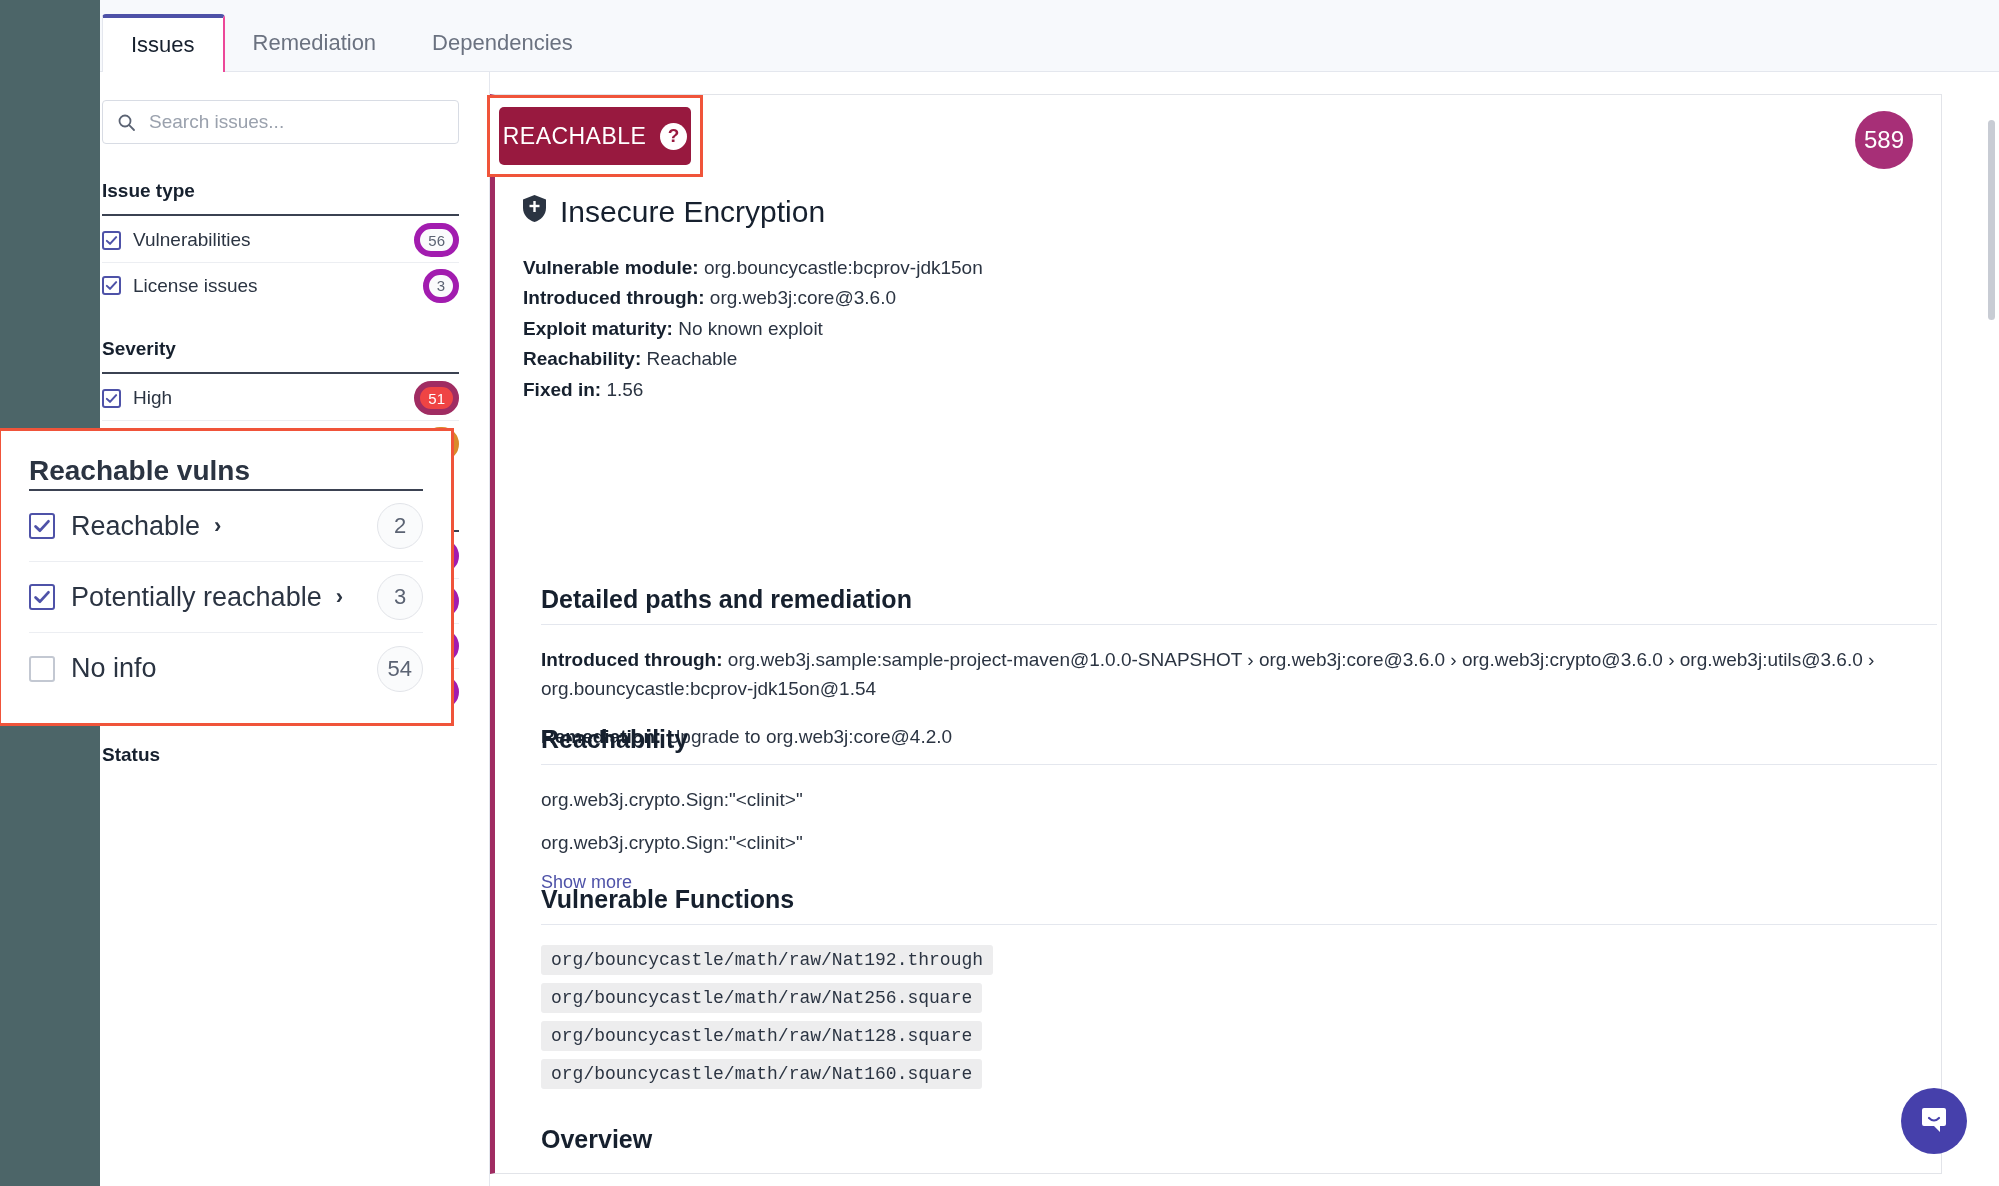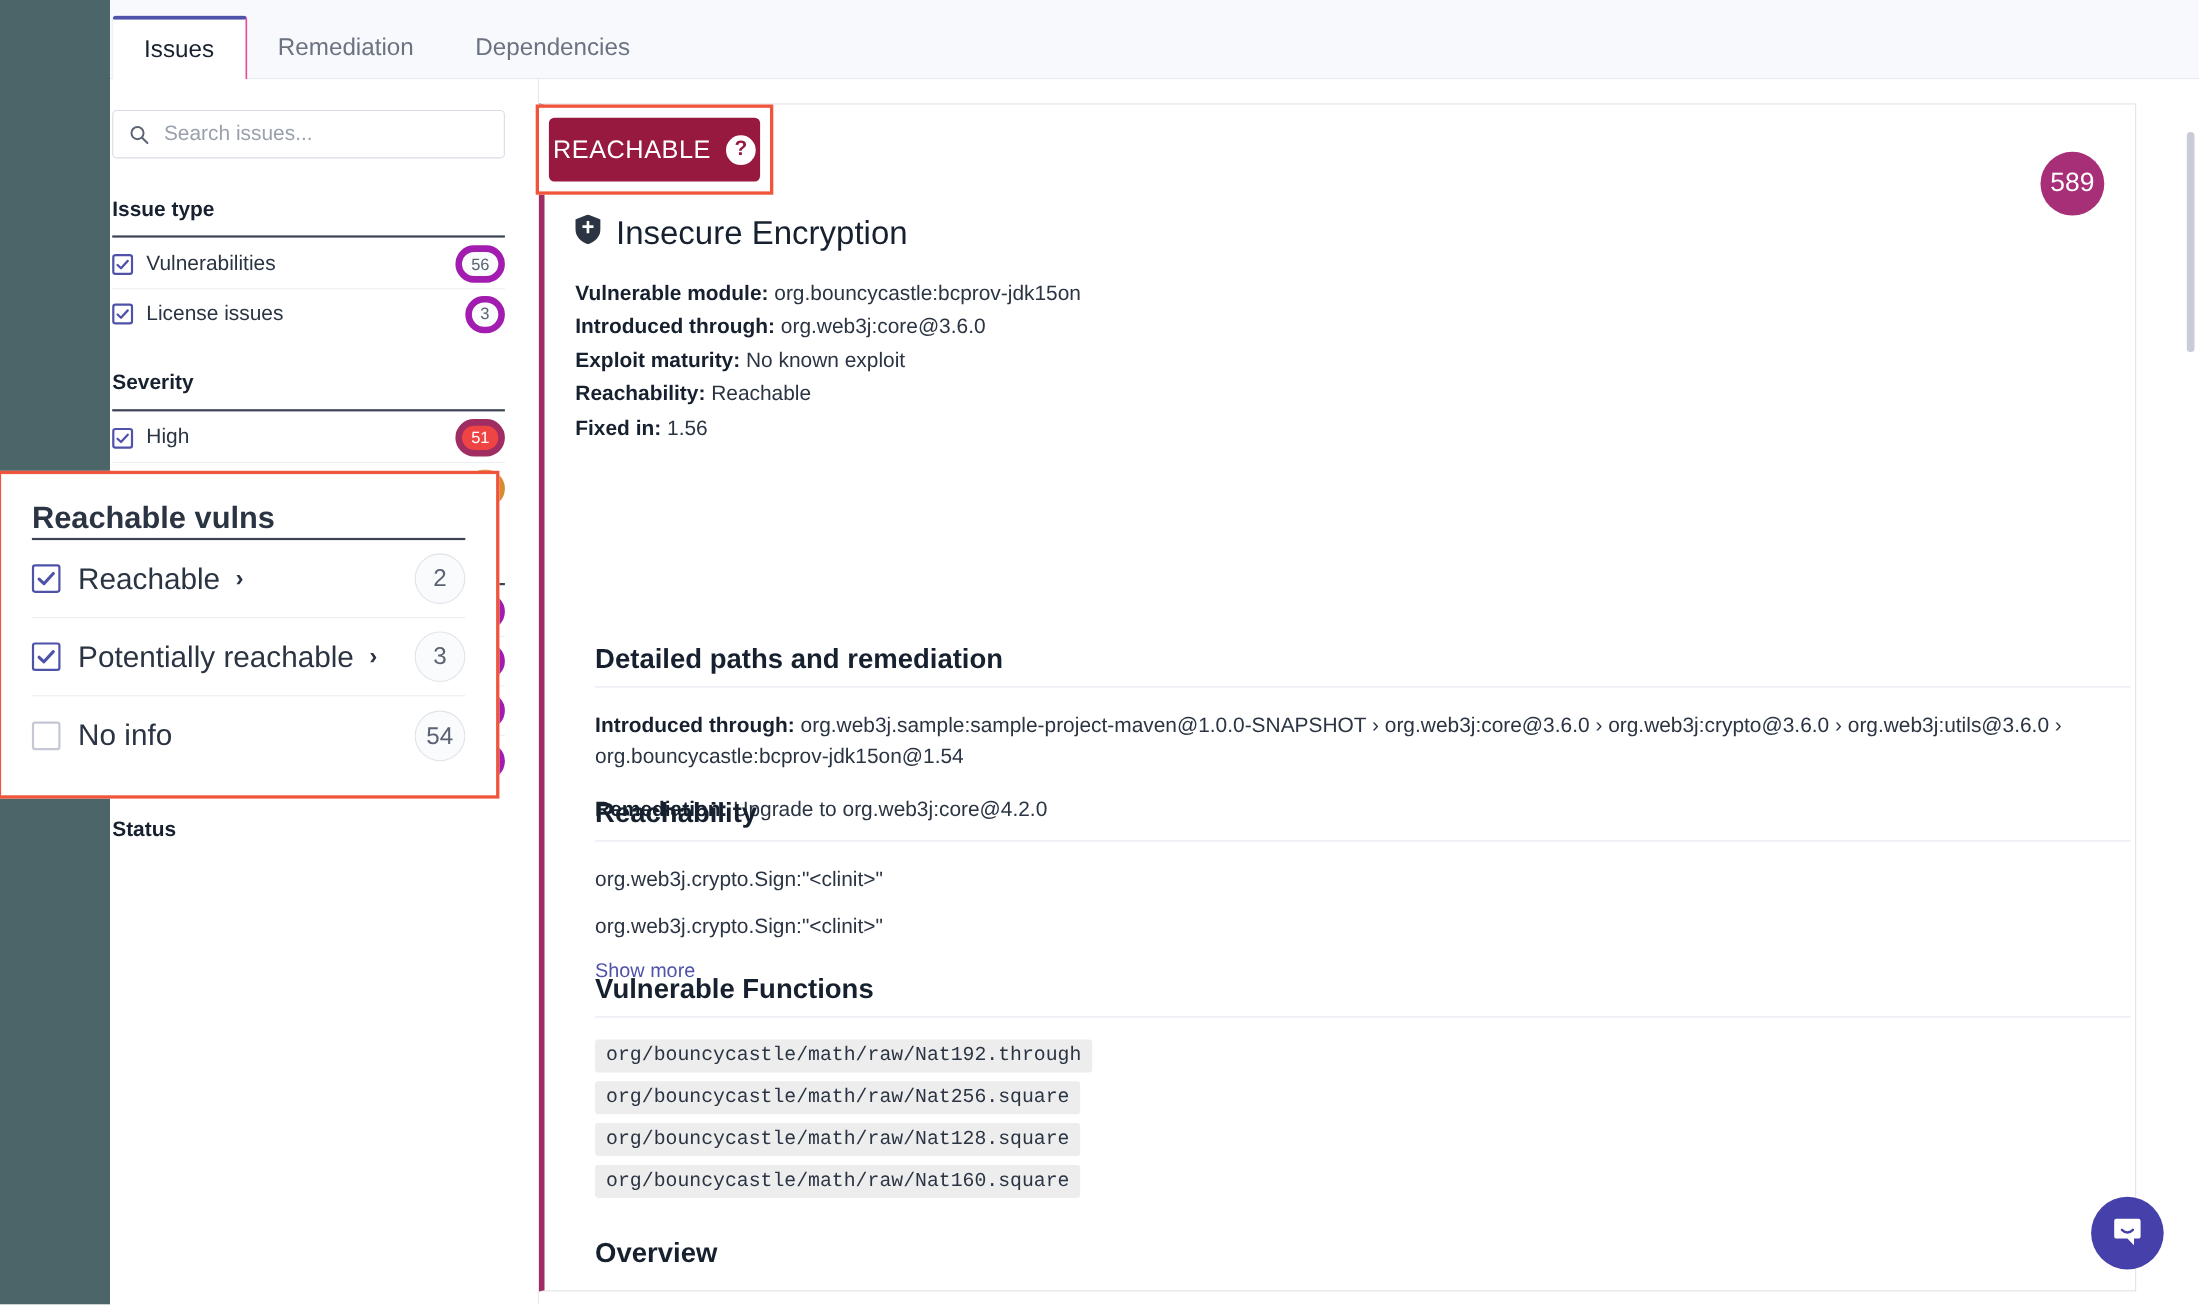--- a/index.html
+++ b/index.html
@@ -127,21 +127,21 @@
     background: #fff;
   }
   .sev-banner {
     position: absolute; left: 0; top: 32px;
     height: 42px; padding: 0 26px;
     background: #a02c62; color: #fff;
     font-size: 17px; letter-spacing: .06em;
     display: flex; align-items: center;
   }
   .score {
-    position: absolute; right: 28px; top: 43px;
+    position: absolute; right: 28px; top: 16px;
     width: 58px; height: 58px; border-radius: 50%;
     background: #a72f77; color: #fff;
     display: flex; align-items: center; justify-content: center;
     font-size: 24px;
   }
   .title {
     position: absolute; left: 28px; top: 100px;
     display: flex; align-items: center; gap: 14px;
     font-size: 30px; color: #16202e;
   }

